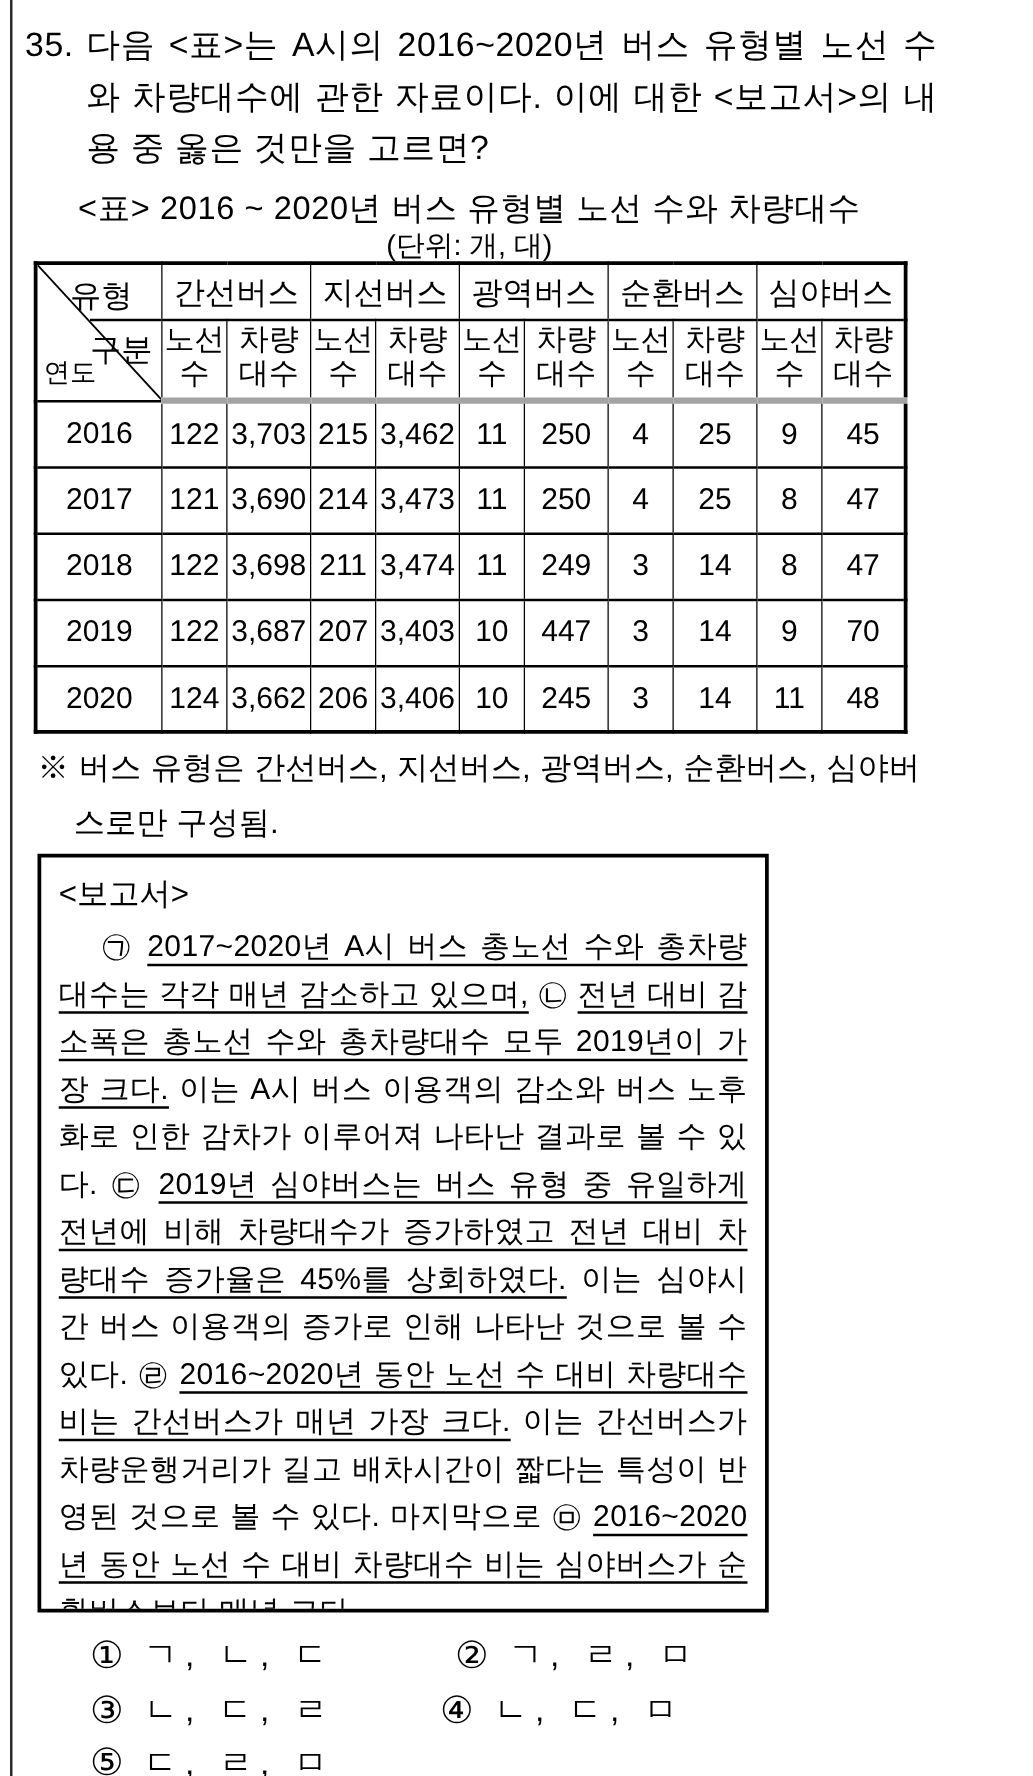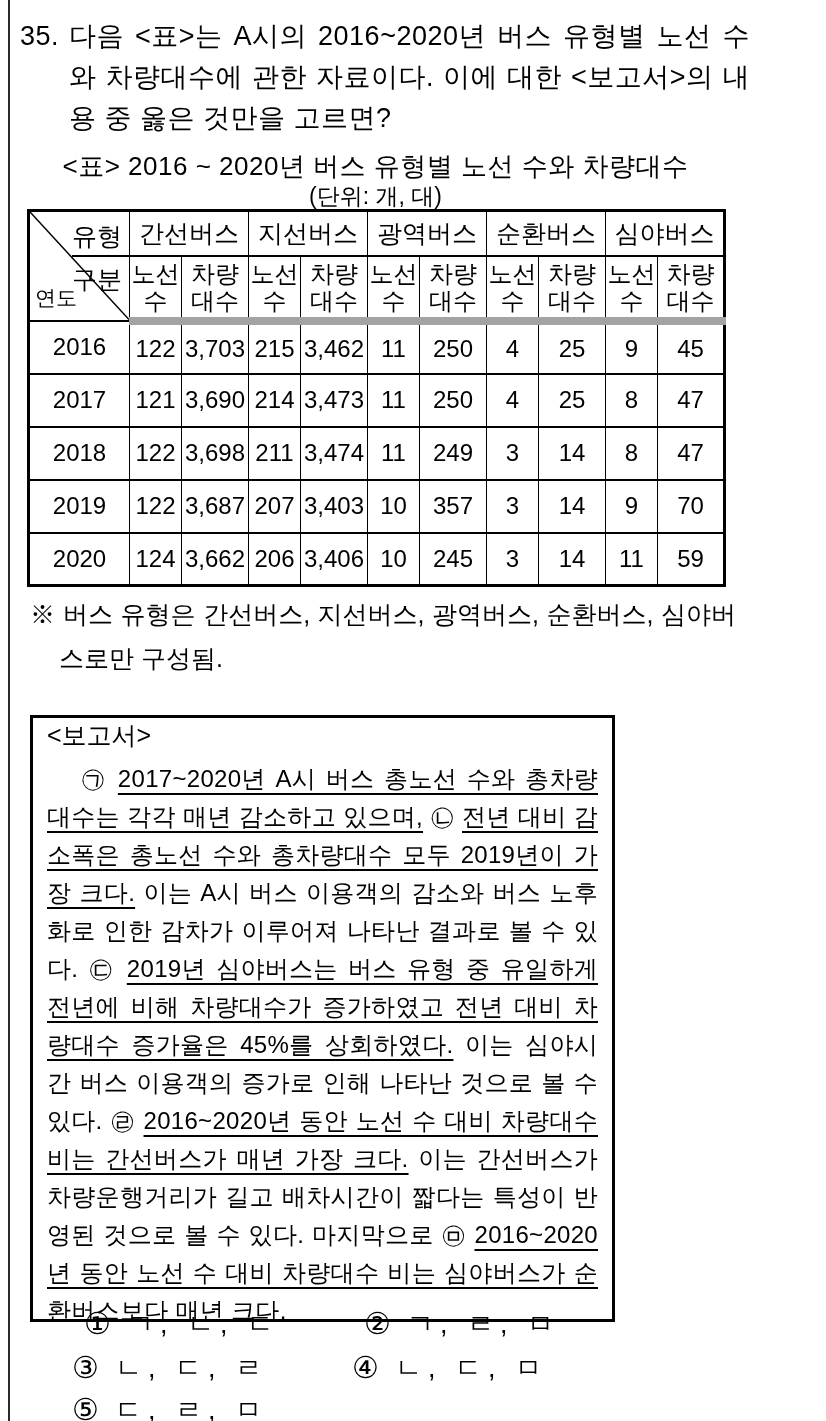--- a/index.html
+++ b/index.html
@@ -61,28 +61,28 @@
     table-layout: fixed;
   }
   table.data td {
     border: 1px solid #000;
     text-align: center;
     vertical-align: middle;
     font-size: 24px;
     overflow: hidden;
   }
   tr.r-type td { height: 45px; border-bottom: 2px solid #000; font-size: 25px; }
-  tr.r-sub td { height: 65px; border-bottom: 8px solid #a3a3a3; white-space: pre-line; line-height: 27px; }
+  tr.r-sub td { height: 65px; border-bottom: 5px solid #a3a3a3; white-space: pre-line; line-height: 27px; font-family: Liberation Mono, monospace; }
   tr.r-data td { height: 53px; border-top: 2px solid #000; }
   td.pairL { border-left: 2px solid #000; }
   td.corner { position: relative; border-right: 2px solid #000; }
   td.corner .diag {
     position: absolute; left: 0; top: 0; width: 100%; height: 100%;
   }
-  .c-top { position: absolute; top: 8px; right: 7px; font-size: 25px; }
+  .c-top { position: absolute; top: 8px; right: 23px; font-size: 25px; }
   .c-mid { position: absolute; top: 51px; right: 7px; font-size: 25px; }
   .c-bot { position: absolute; bottom: 8px; left: 5px; font-size: 21px; }
   .corner-hline {
     position: absolute; top: 43px; left: 42px; right: 0;
     border-top: 2px solid #000;
   }
   
   .footnote {
     position: absolute;
     left: 30px; top: 592px;
@@ -92,23 +92,22 @@
     padding-left: 29px;
     text-indent: -29px;
     text-align: justify;
   }
   
   .report {
     position: absolute;
     left: 30px; top: 683px;
     width: 585px; height: 607px;
     border: 3px solid #000;
-    padding: 1px 14px 8px 14px;
+    padding: 12px 14px 8px 14px;
     overflow: hidden;
-    margin-top: 32px;
   }
   .report-label { font-size: 25px; }
   .report-body {
     margin-top: 8px;
     font-size: 24px;
     line-height: 38px;
     text-align: justify;
     text-indent: 34px;
     letter-spacing: 0.3px;
   }
@@ -118,21 +117,21 @@
     text-decoration-thickness: 2px;
   }
   
   .choice {
     position: absolute;
     font-size: 27px;
     white-space: nowrap;
   }
   .choice .cnum { font-size: 30px; margin-right: 16px; vertical-align: -1px; }
   .choice .ctext { letter-spacing: 6px; }
-  .pos-c1 { left: 72px;  top: 1306px; margin-left: 12px; }
+  .pos-c1 { left: 72px;  top: 1306px; }
   .pos-c2 { left: 364px; top: 1306px; }
   .pos-c3 { left: 72px;  top: 1350px; }
   .pos-c4 { left: 352px; top: 1350px; }
   .pos-c5 { left: 72px;  top: 1392px; }
 </style>
 </head>
 <body>
 
 <div class="page">
   <div class="page-rule"></div>
@@ -236,38 +235,38 @@
       <td class="pairL">8</td>
       <td>47</td>
     </tr>
     <tr class="r-data">
       <td>2019</td>
       <td class="pairL">122</td>
       <td>3,687</td>
       <td class="pairL">207</td>
       <td>3,403</td>
       <td class="pairL">10</td>
-      <td>357</td>
+      <td>447</td>
       <td class="pairL">3</td>
       <td>14</td>
       <td class="pairL">9</td>
       <td>70</td>
     </tr>
     <tr class="r-data">
       <td>2020</td>
       <td class="pairL">124</td>
       <td>3,662</td>
       <td class="pairL">206</td>
       <td>3,406</td>
       <td class="pairL">10</td>
       <td>245</td>
       <td class="pairL">3</td>
       <td>14</td>
       <td class="pairL">11</td>
-      <td>59</td>
+      <td>48</td>
     </tr>
   </tbody>
     </table>
 
   <div class="footnote">※ 버스 유형은 간선버스, 지선버스, 광역버스, 순환버스, 심야버스로만 구성됨.</div>
 
   <div class="report">
     <div class="report-label">&lt;보고서&gt;</div>
     <div class="report-body"><span>㉠ </span><span class="u">2017~2020년 A시 버스 총노선 수와 총차량대수는 각각 매년 감소하고 있으며,</span><span> ㉡ </span><span class="u">전년 대비 감소폭은 총노선 수와 총차량대수 모두 2019년이 가장 크다.</span><span> 이는 A시 버스 이용객의 감소와 버스 노후화로 인한 감차가 이루어져 나타난 결과로 볼 수 있다. </span><span>㉢ </span><span class="u">2019년 심야버스는 버스 유형 중 유일하게 전년에 비해 차량대수가 증가하였고 전년 대비 차량대수 증가율은 45%를 상회하였다.</span><span> 이는 심야시간 버스 이용객의 증가로 인해 나타난 것으로 볼 수 있다. </span><span>㉣ </span><span class="u">2016~2020년 동안 노선 수 대비 차량대수 비는 간선버스가 매년 가장 크다.</span><span> 이는 간선버스가 차량운행거리가 길고 배차시간이 짧다는 특성이 반영된 것으로 볼 수 있다. 마지막으로 </span><span>㉤ </span><span class="u">2016~2020년 동안 노선 수 대비 차량대수 비는 심야버스가 순환버스보다 매년 크다.</span></div>
   </div>

